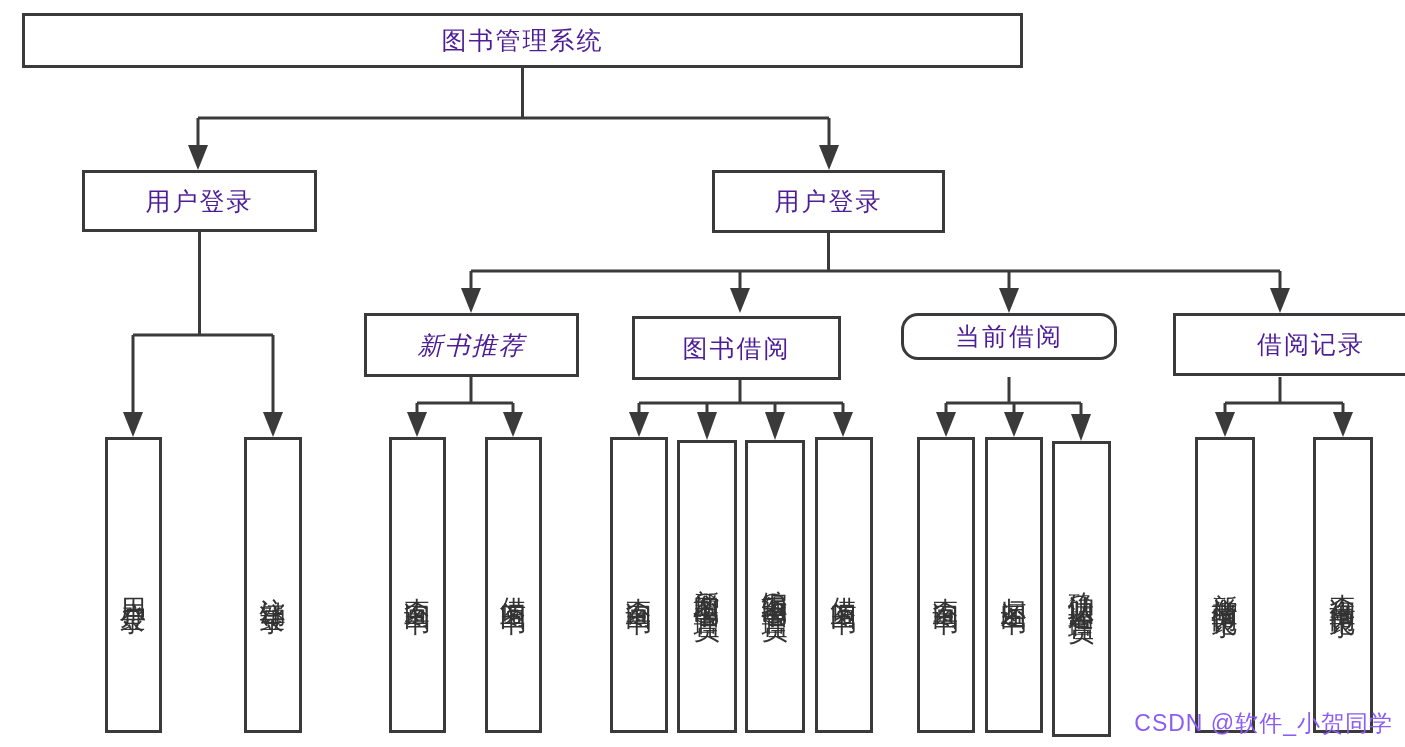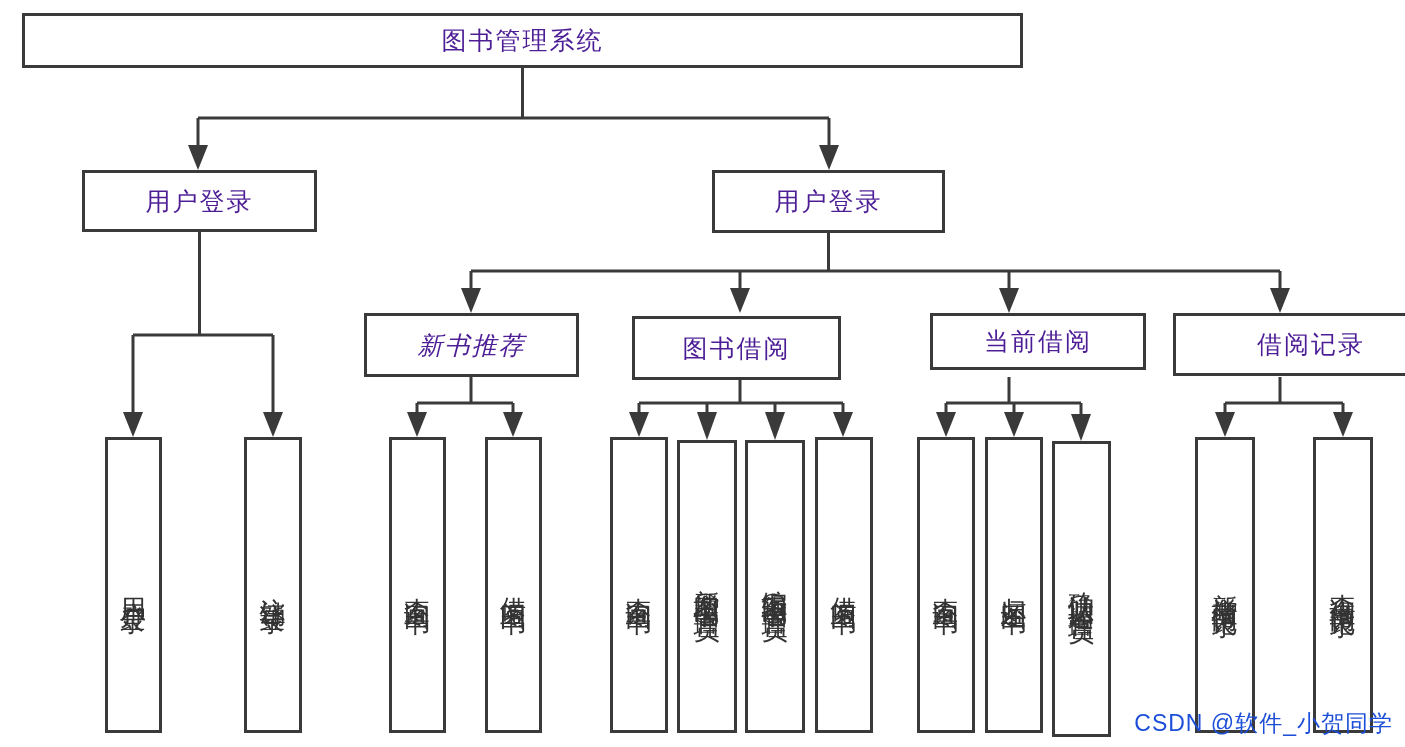--- a/index.html
+++ b/index.html
@@ -33,21 +33,21 @@
     font-size:26px;
     letter-spacing:4px;
     writing-mode:vertical-rl;
     text-orientation:mixed;
     line-height:1;
     z-index:2;
   }
   .watermark{
     position:absolute;
     right:12px;bottom:8px;
-    color:#1d4ed8;
+    color:#8b5cf6;
     font-size:23px;
     letter-spacing:1px;
     z-index:3;
     white-space:nowrap;
   }
 </style>
 </head>
 <body>
 
 <div class="canvas">
@@ -104,21 +104,21 @@
     </g>
   </svg>
 
   <div class="node" style="left:22px;top:13px;width:1001px;height:55px;">图书管理系统</div>
 
   <div class="node" style="left:82px;top:170px;width:235px;height:62px;">用户登录</div>
   <div class="node" style="left:712px;top:170px;width:233px;height:63px;">用户登录</div>
 
   <div class="node" style="left:364px;top:313px;width:215px;height:64px;font-style:italic;">新书推荐</div>
   <div class="node" style="left:632px;top:316px;width:209px;height:64px;">图书借阅</div>
-  <div class="node" style="left:930px;top:313px;width:216px;height:57px;">当前借阅</div>
+  <div class="node" style="left:901px;top:313px;width:216px;height:47px;border-radius:17px;">当前借阅</div>
   <div class="node" style="left:1173px;top:313px;width:248px;height:63px;padding-left:28px;">借阅记录</div>
 
   <div class="leaf" style="left:105px;top:437px;width:57px;height:296px;">用户登录</div>
   <div class="leaf" style="left:244px;top:437px;width:58px;height:296px;">注销登录</div>
 
   <div class="leaf" style="left:389px;top:437px;width:57px;height:296px;">查询图书</div>
   <div class="leaf" style="left:485px;top:437px;width:57px;height:296px;">借阅图书</div>
 
   <div class="leaf" style="left:610px;top:437px;width:58px;height:296px;">查询图书</div>
   <div class="leaf" style="left:677px;top:440px;width:60px;height:293px;">新增图书（管理员）</div>

